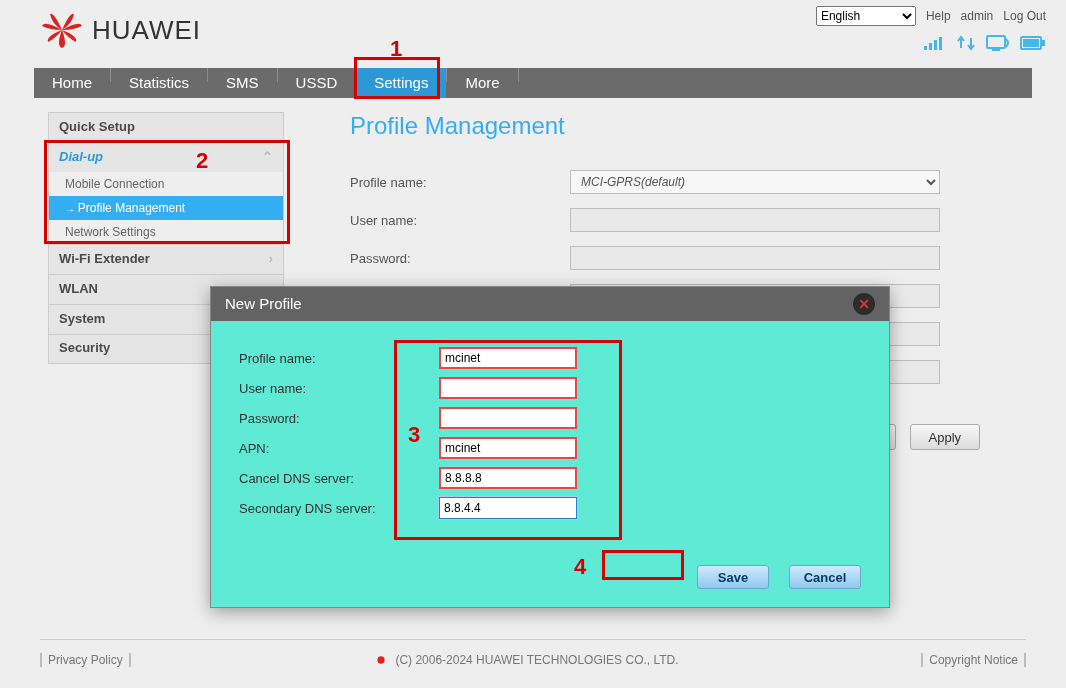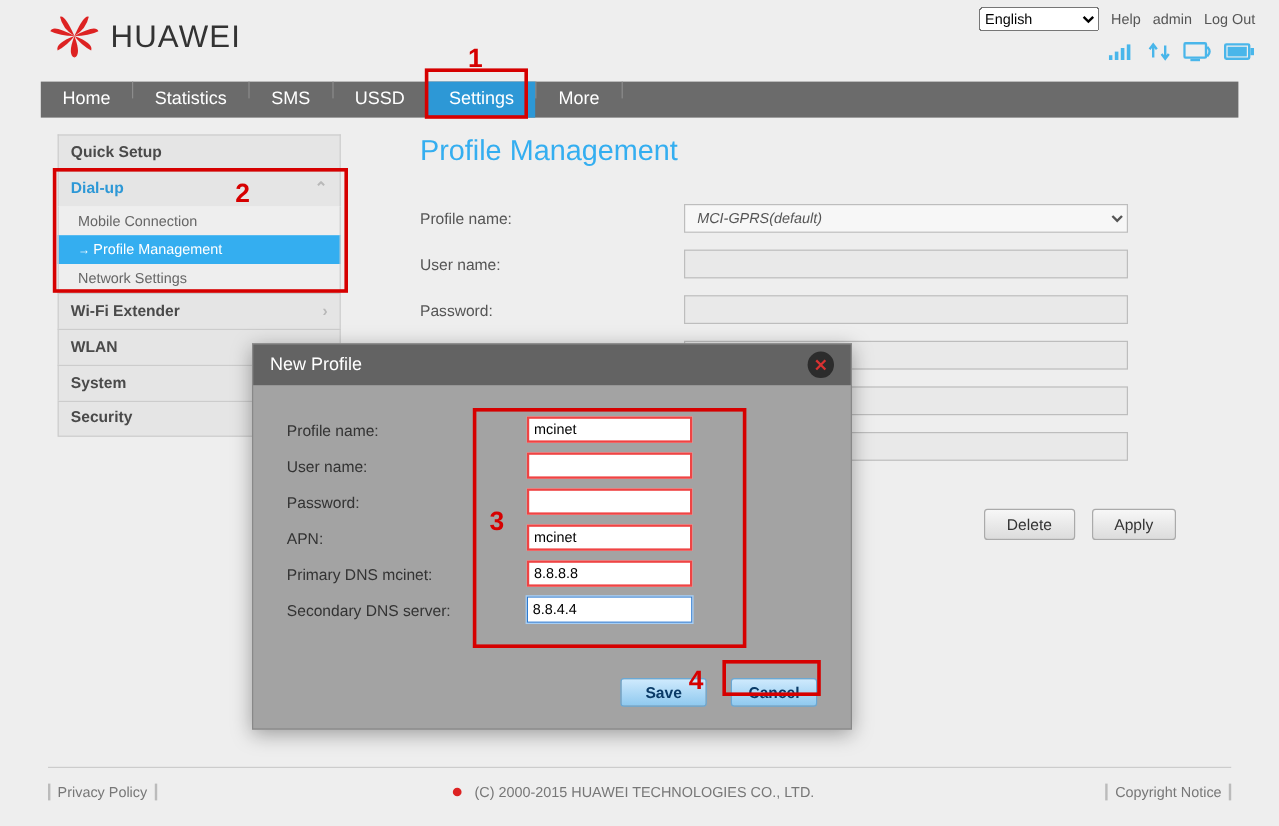--- a/index.html
+++ b/index.html
@@ -27,38 +27,38 @@
   .rednum { position: absolute; color: #d60000; font-size: 22px; font-weight: bold; pointer-events: none; }
 
   
   .sidebar { position: absolute; top: 112px; left: 48px; width: 236px; }
   .sbitem { background: #e5e5e5; border: 1px solid #ccc; border-bottom: none; height: 30px; line-height: 30px; padding: 0 10px; color: #4a4a4a; font-size: 13px; font-weight: bold; display: flex; justify-content: space-between; align-items: flex-end; cursor: pointer; }
   .sbitem:last-child { border-bottom: 1px solid #ccc; }
   .sbitem .chev { color: #b9b9b9; }
   .sbsub { background: #eee; border-left: 1px solid #ccc; border-right: 1px solid #ccc; height: 24px; line-height: 24px; padding-left: 16px; color: #666; font-size: 12px; cursor: pointer; }
   .sbsub.active { background: #34aef0; color: #fff; }
   .sbsub.active::before { content: "→ "; font-size: 10px; }
-  .sbhead-open { color: #2d98d6 !important; }
+  .sbhead-open { color: #2d98d6 !important; font-style: italic; }
 
   
   .main { position: absolute; top: 112px; left: 350px; right: 60px; }
   .main h1 { color: #34aef0; font-size: 24px; font-weight: normal; margin-bottom: 30px; }
   .frow { display: flex; align-items: center; margin-bottom: 14px; }
   .frow label { width: 220px; color: #555; font-size: 13px; }
   .frow select, .frow input.ro { width: 370px; height: 24px; border: 1px solid #bdbdbd; background: #e9e9e9; padding: 0 6px; color: #555; font-size: 12px; font-style: italic; }
   .frow select { background: #f7f7f7; }
   .btnrow { margin-top: 40px; display: flex; gap: 14px; justify-content: flex-start; margin-left: 470px; }
   .btn { height: 26px; padding: 0 18px; background: linear-gradient(#f7f7f7,#dcdcdc); border: 1px solid #aaa; border-radius: 3px; font-size: 13px; color: #333; cursor: pointer; }
 
   
   .footer { position: absolute; bottom: 20px; left: 40px; right: 40px; border-top: 1px solid #ccc; padding-top: 12px; display: flex; justify-content: space-between; align-items: center; color: #777; font-size: 12px; }
   .footer a { color: #777; text-decoration: none; border-left: 2px solid #bbb; border-right: 2px solid #bbb; padding: 0 6px; }
 
   
-  .modal { position: absolute; top: 286px; left: 210px; width: 500px; background: #a3a3a3; box-shadow: 0 4px 16px rgba(0,0,0,0.35); border: 1px solid #888; }
+  .modal { position: absolute; top: 286px; left: 210px; width: 680px; background: #5eead4; box-shadow: 0 4px 16px rgba(0,0,0,0.35); border: 1px solid #888; }
   .modal .titlebar { height: 34px; background: #636363; color: #fff; font-size: 15px; line-height: 34px; padding: 0 14px; display: flex; justify-content: space-between; align-items: center; }
   .modal .closebtn { width: 22px; height: 22px; border-radius: 50%; background: #2c2c2c; color: #d93232; display: flex; align-items: center; justify-content: center; font-weight: bold; cursor: pointer; font-size: 14px; }
   .modal .body { padding: 26px 28px 20px 28px; }
   .mrow { display: flex; align-items: center; margin-bottom: 8px; }
   .mrow label { width: 200px; color: #333; font-size: 13px; }
   .mrow input { width: 138px; height: 22px; border: 2px solid #ef4444; padding: 0 4px; font-size: 12px; }
   .mrow input.focus { border: 1px solid #2d7bd1; outline: 1px solid #a6cef5; }
   .mbtnrow { display: flex; gap: 20px; justify-content: flex-end; margin: 18px 28px 18px 0; }
   .mbtn { height: 24px; width: 72px; background: linear-gradient(#cfeafd,#8fc9ef); border: 1px solid #6aa8d4; border-radius: 3px; font-size: 13px; color: #0a3a66; cursor: pointer; font-weight: bold; }
 </style>
@@ -207,21 +207,21 @@
       </div>
     <div class="mrow">
         <label>Password:</label>
         <input value="" style="">
       </div>
     <div class="mrow">
         <label>APN:</label>
         <input value="mcinet" style="">
       </div>
     <div class="mrow">
-        <label>Primary DNS mcinet:</label>
+        <label>Cancel DNS server:</label>
         <input value="8.8.8.8" style="">
       </div>
     <div class="mrow">
         <label>Secondary DNS server:</label>
         <input class="focus" value="8.8.4.4" style="">
       </div>
   </div>
   <div class="mbtnrow">
     <button class="mbtn">Save</button>
     <button class="mbtn">Cancel</button>
@@ -241,16 +241,16 @@
 <div class="rednum" style="top:554px; left:574px;">4</div>
 
 <div class="footer">
   <a href="#">Privacy Policy</a>
   <span style="display:flex;align-items:center;gap:6px;">
     <svg width="16" height="16" viewBox="0 0 44 40">
         <g fill="#d22">
           <circle cx="22" cy="20" r="10"></circle>
         </g>
       </svg>
-    <span>(C) 2000-2015 HUAWEI TECHNOLOGIES CO., LTD.</span>
+    <span>(C) 2006-2024 HUAWEI TECHNOLOGIES CO., LTD.</span>
   </span>
   <a href="#">Copyright Notice</a>
 </div>
 
 </body></html>

